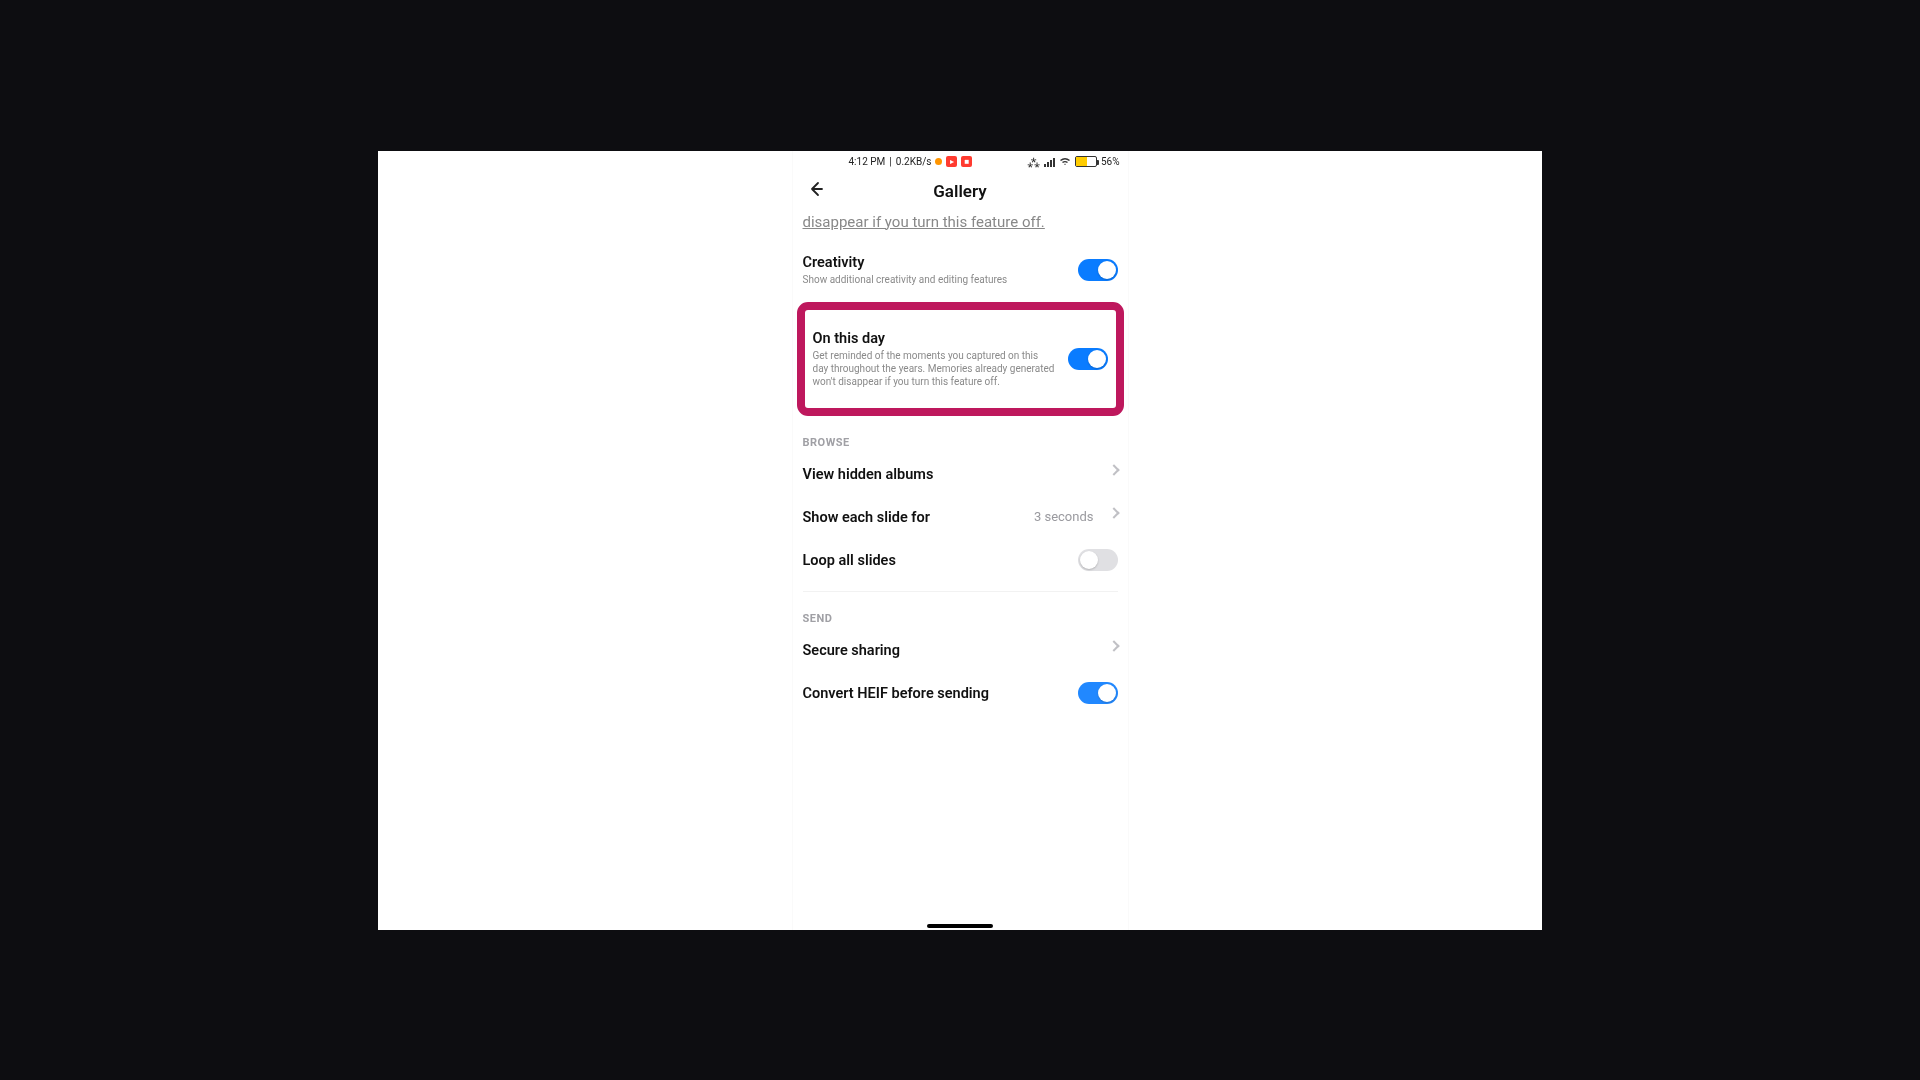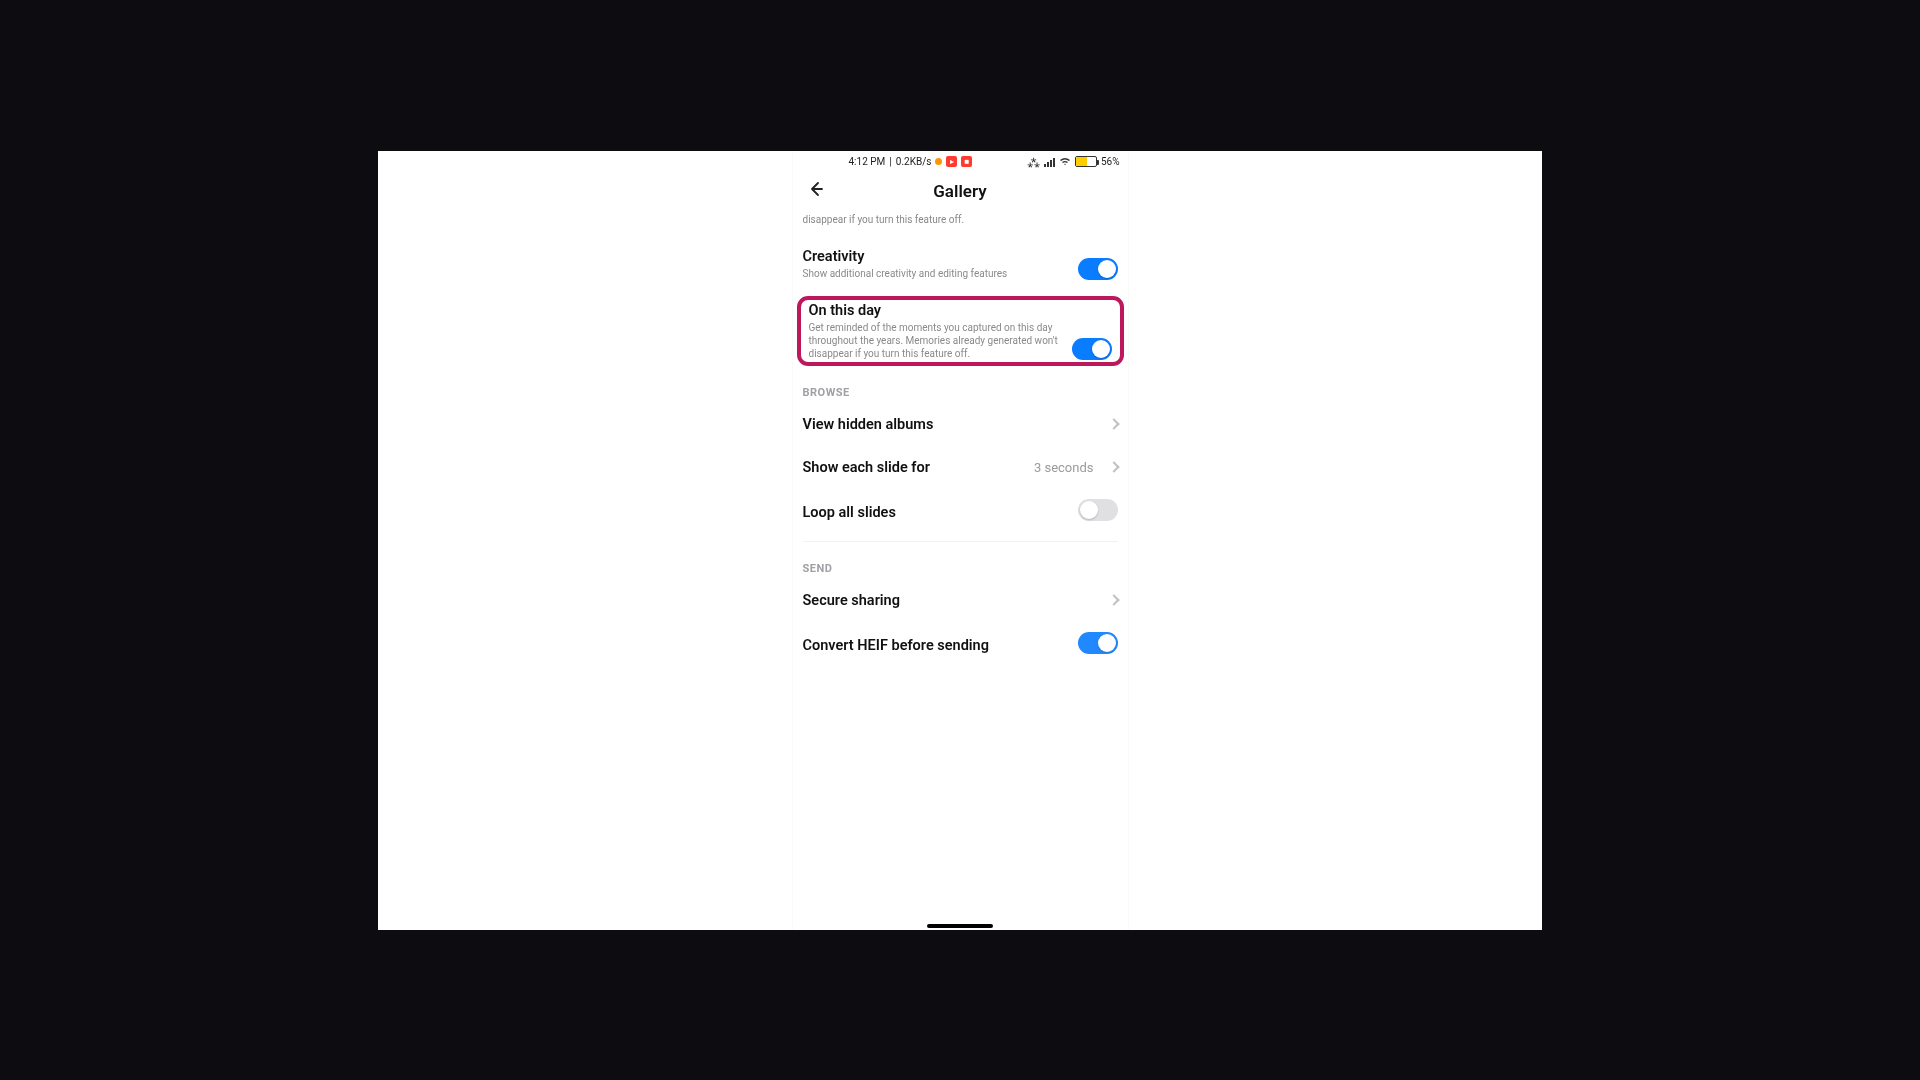--- a/index.html
+++ b/index.html
@@ -93,29 +93,30 @@
   .app-title {
     position:absolute; left:0; right:0; text-align:center;
     font-size: 17px; font-weight: 600; color:#111; pointer-events:none;
   }
 
   .scroll-area {
     padding: 0 10px 0 10px;
   }
 
   .partial-text {
-    font-size: 10px;
+    font-size: 15px;
     color: #888;
     padding: 4px 0 12px 0;
     line-height:1.3;
+    text-decoration:underline;
   }
 
   .setting-row {
     display: flex;
-    align-items: flex-end;
+    align-items: center;
     justify-content: space-between;
     gap: 12px;
     padding: 10px 0;
   }
   .setting-row .texts { flex: 1; min-width: 0; }
   .setting-row .title { font-size: 14.5px; font-weight: 600; color:#111; }
   .setting-row .desc {
     font-size: 10px; color: #8a8a8a; line-height: 1.3; margin-top: 2px;
   }
 
@@ -123,36 +124,36 @@
   .toggle.on { background: #0a7cff; }
   .toggle.off { background: #e0e0e3; }
   .toggle .knob {
     position:absolute; top:2px; width:18px; height:18px; border-radius:50%; background:#fff;
     box-shadow: 0 1px 2px rgba(0,0,0,0.2);
   }
   .toggle.on .knob { right:2px; }
   .toggle.off .knob { left:2px; }
 
   .highlight-box {
-    border: 4px solid #be185d;
+    border: 8px solid #be185d;
     border-radius: 11px;
-    padding: 2px 8px;
+    padding: 20px 8px;
     margin: 6px -6px;
   }
 
   .section-label {
     font-size: 11px;
     letter-spacing: 0.5px;
     color: #a0a0a5;
     margin: 20px 0 4px 0;
     font-weight: bold;
   }
 
   .nav-row {
-    display:flex; align-items:center; justify-content:space-between;
+    display:flex; justify-content:space-between;
     padding: 13px 0;
     cursor:pointer;
   }
   .nav-row .title { font-size: 14.5px; font-weight: 600; color:#111; }
   .nav-row .value { font-size: 13px; color:#9a9a9f; margin-left:auto; margin-right:16px; }
   .chevron {
     width: 8px; height: 8px; border-right: 2px solid #c0c0c5; border-bottom: 2px solid #c0c0c5;
     transform: rotate(-45deg); flex:none;
   }
 

